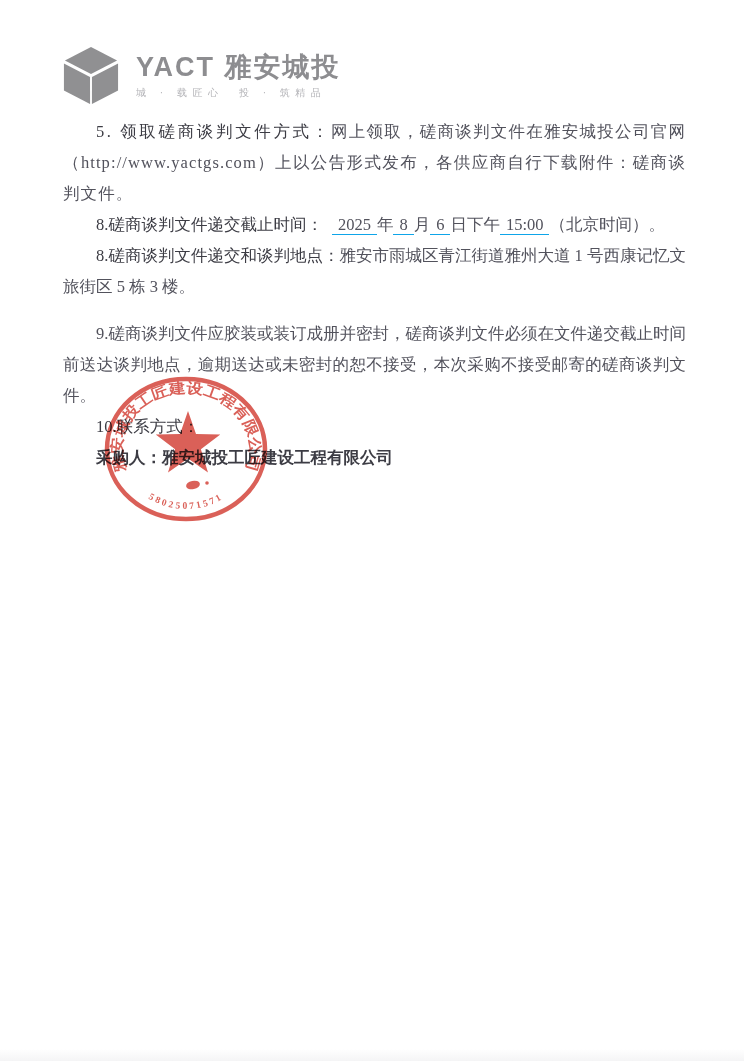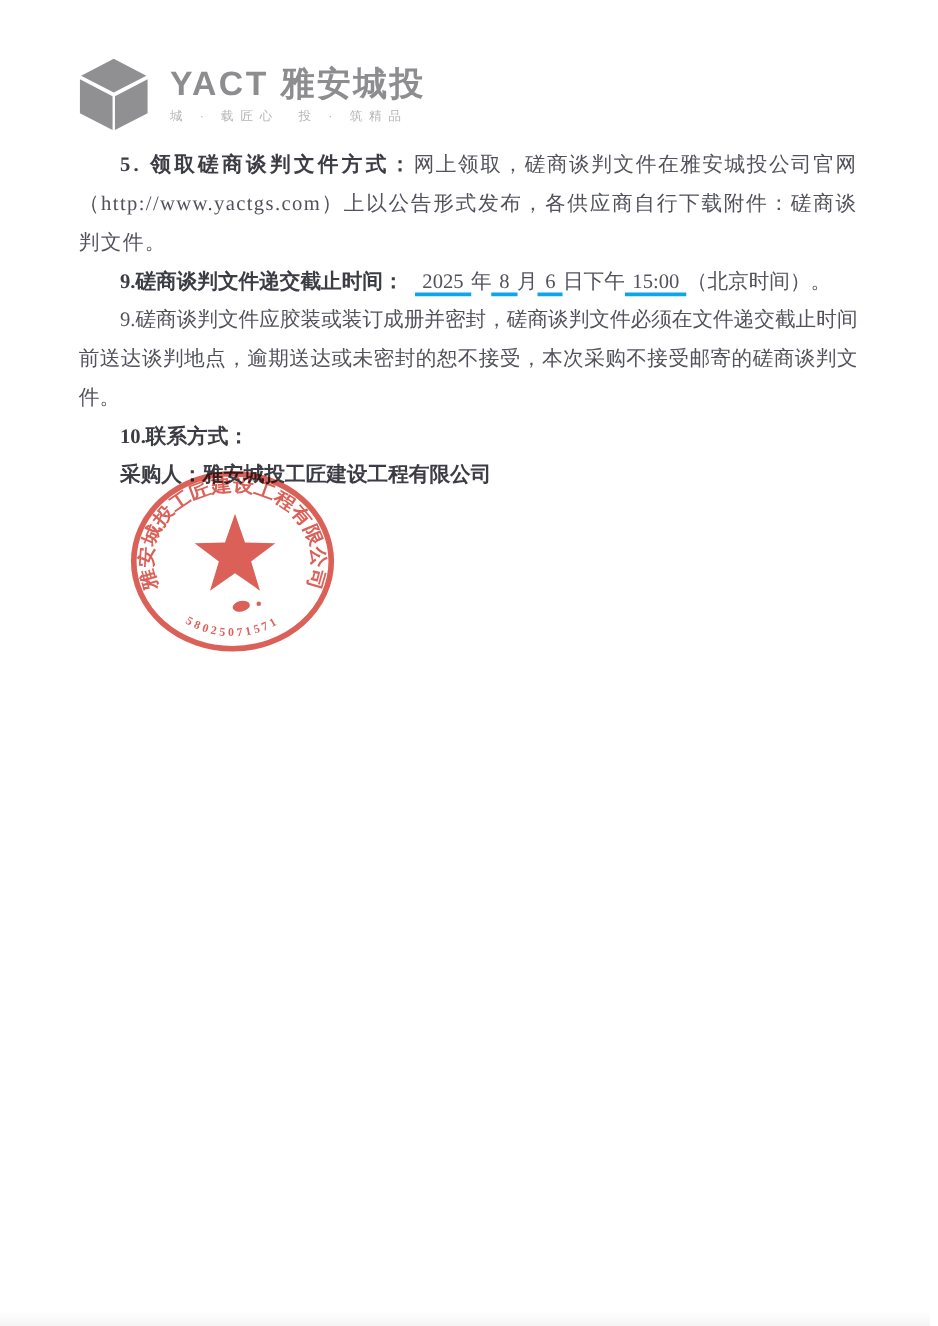--- a/index.html
+++ b/index.html
@@ -27,26 +27,26 @@
   .tagline{
     font-family:"Liberation Sans","DejaVu Sans",sans-serif;
     font-size:10px;color:#b4b4b8;letter-spacing:5.5px;margin-top:4px;
   }
   
   .content{padding:8px 58px 0 63px;}
   .para{
     margin:0;font-size:16.5px;line-height:31px;
     text-align:justify;text-indent:33px;color:#52525c;
   }
-  .para.gap-top{margin-top:0;}
-  .b{font-weight:bold;color:#3c3c44;}
+  .para.gap-top{margin-top:16px;}
+  .b{font-weight:normal;color:#3c3c44;}
   .ls{letter-spacing:2.5px;}
   .ls1{letter-spacing:1.1px;}
   .uv{
-    border-bottom:3px solid #0ea5e9;
+    border-bottom:1px solid #0ea5e9;
     padding:0 6px;
   }
   .sp{margin-left:9px;}
   .row{
     margin:0;font-size:16.5px;line-height:31.5px;
     text-indent:33px;color:#52525c;
   }
   .row.bold{font-weight:bold;color:#3c3c44;}
   
   .seal{
@@ -80,23 +80,24 @@
     <div class="logo-text">
       <div class="brand">YACT 雅安城投</div>
       <div class="tagline">城 · 载匠心　投 · 筑精品</div>
     </div>
   </header>
 
   <main class="content">
 
     <p class="para"><span class="b ls">5. 领取磋商谈判文件方式：</span><span class="ls1">网上领取，磋商谈判文件在雅安城投公司官网（http://www.yactgs.com）上以公告形式发布，各供应商自行下载附件：磋商谈判文件。</span></p>
 
-    <p class="para"><span class="b">9.磋商谈判文件递交截止时间：</span><span class="uv sp">2025</span><span>年</span><span class="uv">8</span><span>月</span><span class="uv">6</span><span>日下午</span><span class="uv">15:00</span><span>（北京时间）。</span></p>
+    <p class="para"><span class="b">8.磋商谈判文件递交截止时间：</span><span class="uv sp">2025</span><span>年</span><span class="uv">8</span><span>月</span><span class="uv">6</span><span>日下午</span><span class="uv">15:00</span><span>（北京时间）。</span></p>
 
 
+    <p class="para"><span class="b">8.磋商谈判文件递交和谈判地点：</span><span>雅安市雨城区青江街道雅州大道 1 号西康记忆文旅街区 5 栋 3 楼。</span></p>
 
     <p class="para gap-top"><span>9.磋商谈判文件应胶装或装订成册并密封，磋商谈判文件必须在文件递交截止时间前送达谈判地点，逾期送达或未密封的恕不接受，本次采购不接受邮寄的磋商谈判文件。</span></p>
 
     <p class="para"><span class="b">10.联系方式：</span></p>
 
     <p class="row bold"><span>采购人：</span><span>雅安城投工匠建设工程有限公司</span></p>
   </main>
 
   <svg class="seal" viewBox="0 0 170 160" aria-hidden="true">
     <defs>

